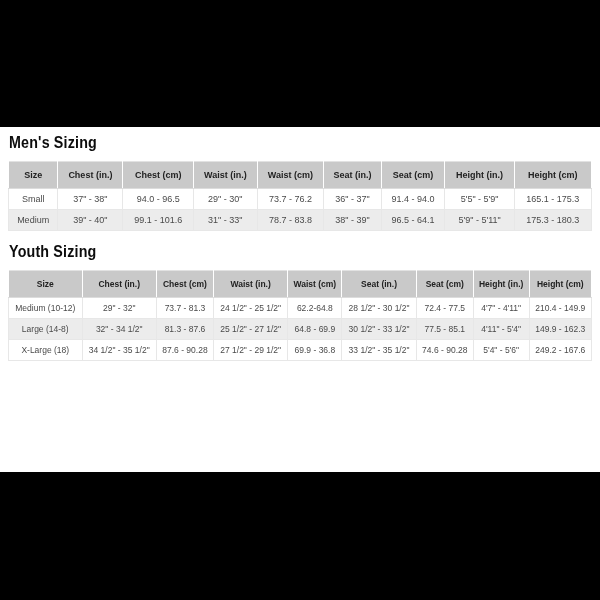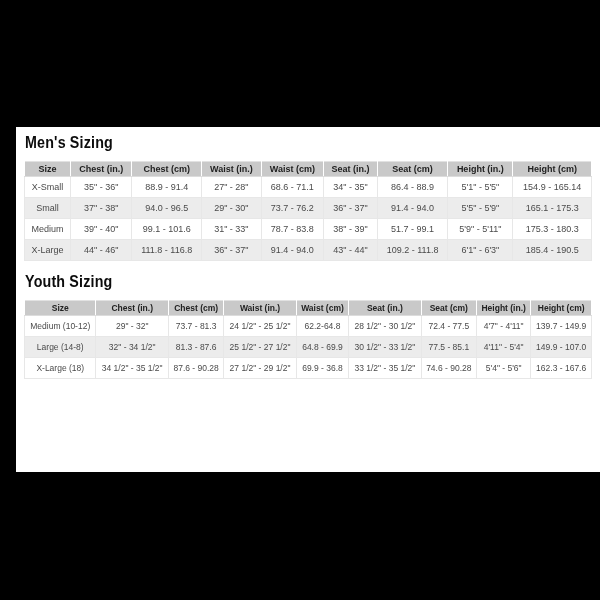--- a/index.html
+++ b/index.html
@@ -7,38 +7,37 @@
     width:600px;height:600px;overflow:hidden;
     background:var(--letterbox,#000);
     font-family:"Liberation Sans",sans-serif;
   }
   .letterbox{background:var(--letterbox,#000);}
   .letterbox.top{height:127px;}
   .letterbox.bottom{height:128px;}
   .sheet{
     background:#fff;height:345px;box-sizing:border-box;
     padding:4px 8px 0 8px;
-    margin-left:16px;
   }
   .section-title{
     font-weight:700;font-size:17px;color:#0c0c0c;
     margin:2px 0 8px 1px;white-space:nowrap;
     transform:scaleX(0.84);transform-origin:left center;
     letter-spacing:0.2px;
   }
   .section-title.second{margin-top:11px;}
   table{
     width:100%;border-collapse:collapse;
     border:1px solid #e2e2e2;table-layout:auto;
   }
   table.mens{font-size:9px;}
   table.youth{font-size:8.5px;}
   th{
     background:var(--header-bg,#c9c9c9);color:#222;font-weight:700;
-    padding:2px 2px;text-align:center;white-space:nowrap;
+    padding:8px 2px;text-align:center;white-space:nowrap;
     border-right:1px solid #fff;border-left:1px solid #fff;
     border-bottom:1px solid #dcdcdc;
   }
   td{
     color:#4a4a4a;padding:5px 2px;text-align:center;white-space:nowrap;
     border:1px solid #e7e7e7;background:#fff;
   }
   tbody tr:nth-child(even) td{background:var(--stripe,#ececec);}
 </style>
 </head>
@@ -59,62 +58,40 @@
           <th>Waist (in.)</th>
           <th>Waist (cm)</th>
           <th>Seat (in.)</th>
           <th>Seat (cm)</th>
           <th>Height (in.)</th>
           <th>Height (cm)</th>
         </tr>
       </thead>
     <tbody>
         <tr>
-          <td>X-Small</td>
-          <td>35" - 36"</td>
-          <td>88.9 - 91.4</td>
-          <td>27" - 28"</td>
-          <td>68.6 - 71.1</td>
-          <td>34" - 35"</td>
-          <td>86.4 - 88.9</td>
-          <td>5'1" - 5'5"</td>
-          <td>154.9 - 165.14</td>
-        </tr>
-        <tr>
           <td>Small</td>
           <td>37" - 38"</td>
           <td>94.0 - 96.5</td>
           <td>29" - 30"</td>
           <td>73.7 - 76.2</td>
           <td>36" - 37"</td>
           <td>91.4 - 94.0</td>
           <td>5'5" - 5'9"</td>
           <td>165.1 - 175.3</td>
         </tr>
         <tr>
           <td>Medium</td>
           <td>39" - 40"</td>
           <td>99.1 - 101.6</td>
           <td>31" - 33"</td>
           <td>78.7 - 83.8</td>
           <td>38" - 39"</td>
-          <td>51.7 - 99.1</td>
+          <td>96.5 - 64.1</td>
           <td>5'9" - 5'11"</td>
           <td>175.3 - 180.3</td>
-        </tr>
-        <tr>
-          <td>X-Large</td>
-          <td>44" - 46"</td>
-          <td>111.8 - 116.8</td>
-          <td>36" - 37"</td>
-          <td>91.4 - 94.0</td>
-          <td>43" - 44"</td>
-          <td>109.2 - 111.8</td>
-          <td>6'1" - 6'3"</td>
-          <td>185.4 - 190.5</td>
         </tr>
       </tbody>
   </table>
 
   <div class="section-title second">Youth Sizing</div>
 
   <table class="youth">
     <thead>
         <tr>
           <th>Size</th>
@@ -131,42 +108,42 @@
     <tbody>
         <tr>
           <td>Medium (10-12)</td>
           <td>29" - 32"</td>
           <td>73.7 - 81.3</td>
           <td>24 1/2" - 25 1/2"</td>
           <td>62.2-64.8</td>
           <td>28 1/2" - 30 1/2"</td>
           <td>72.4 - 77.5</td>
           <td>4'7" - 4'11"</td>
-          <td>139.7 - 149.9</td>
+          <td>210.4 - 149.9</td>
         </tr>
         <tr>
           <td>Large (14-8)</td>
           <td>32" - 34 1/2"</td>
           <td>81.3 - 87.6</td>
           <td>25 1/2" - 27 1/2"</td>
           <td>64.8 - 69.9</td>
           <td>30 1/2" - 33 1/2"</td>
           <td>77.5 - 85.1</td>
           <td>4'11" - 5'4"</td>
-          <td>149.9 - 107.0</td>
+          <td>149.9 - 162.3</td>
         </tr>
         <tr>
           <td>X-Large (18)</td>
           <td>34 1/2" - 35 1/2"</td>
           <td>87.6 - 90.28</td>
           <td>27 1/2" - 29 1/2"</td>
           <td>69.9 - 36.8</td>
           <td>33 1/2" - 35 1/2"</td>
           <td>74.6 - 90.28</td>
           <td>5'4" - 5'6"</td>
-          <td>162.3 - 167.6</td>
+          <td>249.2 - 167.6</td>
         </tr>
       </tbody>
   </table>
 
 </div>
 
 <div class="letterbox bottom"></div>
 
 </body></html>

